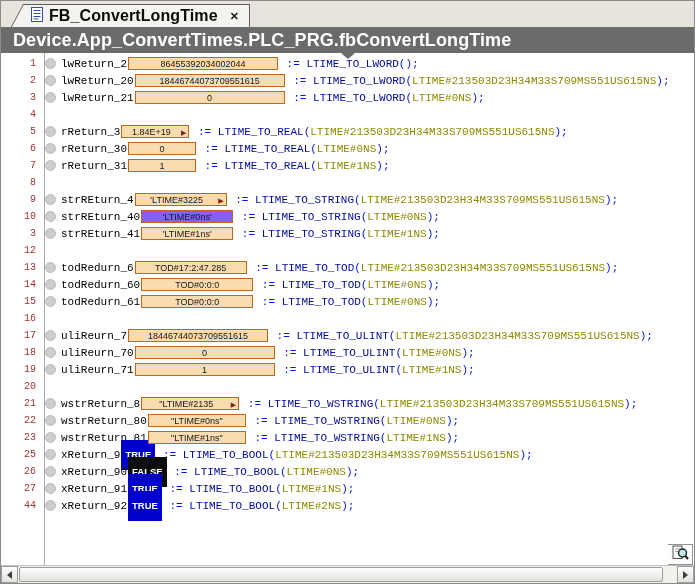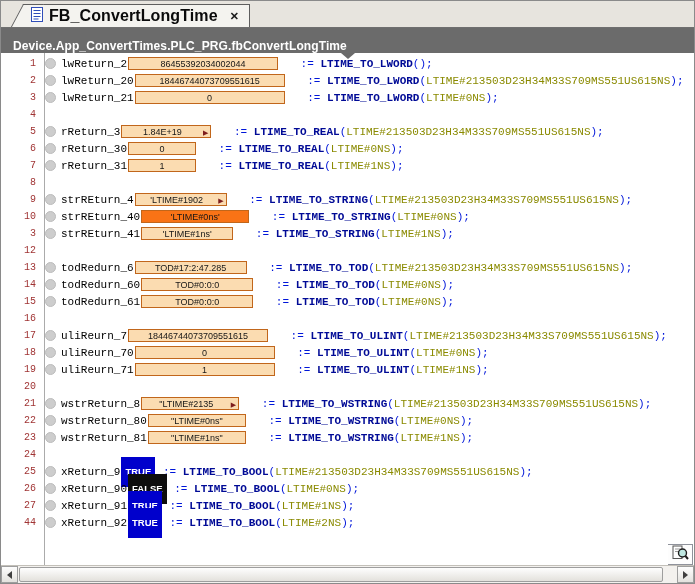--- a/index.html
+++ b/index.html
@@ -14,45 +14,45 @@
     padding:0 8px 0 4px;background:#F4F3EF;border-top:1px solid #5E5E5E;
     border-right:1px solid #5E5E5E;}
   .tab::before{content:"";position:absolute;left:-10px;top:-1px;bottom:0;width:20px;
     background:#F4F3EF;border-left:1px solid #5E5E5E;border-top:1px solid #5E5E5E;
     transform:skewX(-28deg);}
   .tab>*{position:relative;z-index:1;}
   .tab-label{font-weight:bold;font-size:16px;color:#0A0A0A;margin:0 10px 0 6px;letter-spacing:0.1px;}
   .tab-close{font-weight:bold;font-size:11px;color:#1A1A1A;cursor:pointer;padding:0 2px;}
 
   
-  .titlebar{height:25px;background:#6B6B6B;color:#FFFFFF;font-weight:bold;font-size:12px;
-    display:flex;align-items:flex-end;padding-left:12px;letter-spacing:0.1px;}
+  .titlebar{height:25px;background:#6B6B6B;color:#FFFFFF;font-weight:bold;font-size:18px;
+    display:flex;align-items:center;padding-left:12px;letter-spacing:0.1px;}
 
   
   .editor{position:relative;background:#FFFFFF;height:512px;overflow:hidden;}
   .vline{position:absolute;left:43px;top:0;bottom:0;width:1px;background:#ABABAB;}
   .grip{position:absolute;left:340px;top:0;width:0;height:0;
     border-left:7px solid transparent;border-right:7px solid transparent;
     border-top:6px solid #6A6A6A;}
   #lines{padding-top:2px;position:relative;}
   .code-line{height:17px;display:flex;align-items:center;white-space:nowrap;
     font-family:"Liberation Mono",monospace;font-size:11px;}
   .ln{width:39px;padding-right:4px;box-sizing:border-box;text-align:right;
     color:#A03434;font-size:10px;flex:none;}
   .gutter{width:21px;flex:none;display:flex;justify-content:center;align-items:center;}
   .bp{width:11px;height:11px;border-radius:50%;background:#CDCDCD;border:1px solid #BCBCBC;box-sizing:border-box;}
   .code-text{display:flex;align-items:center;}
   .var{color:#000000;}
   .op{color:#0016D9;white-space:pre;}
-  .func{color:#000A96;font-weight:bold;}
+  .func{color:#000A96;font-weight:normal;}
   .lit{color:#8A8A00;}
   .valbox{display:inline-flex;position:relative;align-items:center;justify-content:center;
     height:13px;box-sizing:border-box;border:1px solid #C1661B;background:#FBDCB1;
     font-family:"Liberation Sans",sans-serif;font-size:9px;color:#161616;
-    margin:0 16px 0 1px;flex:none;overflow:hidden;}
+    margin:0 2px 0 1px;flex:none;overflow:hidden;}
   .expand{position:absolute;right:2px;top:2.5px;font-size:7px;line-height:1;color:#7E1E1E;}
   .boolbox{display:inline-flex;align-items:center;justify-content:center;height:30px;
     padding:0 4px;color:#FFFFFF;font-weight:bold;
     font-family:"Liberation Sans",sans-serif;font-size:9.5px;margin:0 1px;flex:none;}
   .retbox{display:inline-block;background:#CACACA;border:1px solid #8D8D8D;color:#4F4F4F;
     font-size:10px;line-height:13px;height:13px;padding:0 3px;}
 
   
   .zoom-controls{position:absolute;right:1px;bottom:0;display:flex;height:21px;background:#FFF;}
   .zoom-level{width:46px;border:1px solid #8F929B;background:#FDFDFD;font-size:11px;
@@ -156,21 +156,21 @@
           <span class="gutter"></span>
           <span class="code-text"></span>
         </div>
         <div class="code-line">
           <span class="ln">5</span>
           <span class="gutter">
             <span class="bp"></span>
           </span>
           <span class="code-text">
             <span class="var">rReturn_3</span>
-            <span class="valbox" style="width: 90px; background: rgb(251, 220, 177); border-color: rgb(193, 102, 27);">
+            <span class="valbox" style="width: 68px; background: rgb(251, 220, 177); border-color: rgb(193, 102, 27);">
               <span style="padding-right: 8px;">1.84E+19</span>
               <span class="expand">▶</span>
             </span>
             <span class="op"> := </span>
             <span class="func">LTIME_TO_REAL</span>
             <span class="op">(</span>
             <span class="lit">LTIME#213503D23H34M33S709MS551US615NS</span>
             <span class="op">);</span>
           </span>
         </div>
@@ -214,38 +214,38 @@
           <span class="code-text"></span>
         </div>
         <div class="code-line">
           <span class="ln">9</span>
           <span class="gutter">
             <span class="bp"></span>
           </span>
           <span class="code-text">
             <span class="var">strREturn_4</span>
             <span class="valbox" style="width: 92px; background: rgb(251, 220, 177); border-color: rgb(193, 102, 27);">
-              <span style="padding-right: 8px;">'LTIME#1902</span>
+              <span style="padding-right: 8px;">'LTIME#3225</span>
               <span class="expand">▶</span>
             </span>
             <span class="op"> := </span>
             <span class="func">LTIME_TO_STRING</span>
             <span class="op">(</span>
             <span class="lit">LTIME#213503D23H34M33S709MS551US615NS</span>
             <span class="op">);</span>
           </span>
         </div>
         <div class="code-line">
           <span class="ln">10</span>
           <span class="gutter">
             <span class="bp"></span>
           </span>
           <span class="code-text">
             <span class="var">strREturn_40</span>
-            <span class="valbox" style="width: 108px; background: #f97316; border-color: rgb(193, 102, 27);">
+            <span class="valbox" style="width: 92px; background: #8b5cf6; border-color: rgb(193, 102, 27);">
               <span>'LTIME#0ns'</span>
             </span>
             <span class="op"> := </span>
             <span class="func">LTIME_TO_STRING</span>
             <span class="op">(</span>
             <span class="lit">LTIME#0NS</span>
             <span class="op">);</span>
           </span>
         </div>
         <div class="code-line">
@@ -426,25 +426,20 @@
             <span class="var">wstrReturn_81</span>
             <span class="valbox" style="width: 98px; background: rgb(251, 220, 177); border-color: rgb(193, 102, 27);">
               <span>"LTIME#1ns"</span>
             </span>
             <span class="op"> := </span>
             <span class="func">LTIME_TO_WSTRING</span>
             <span class="op">(</span>
             <span class="lit">LTIME#1NS</span>
             <span class="op">);</span>
           </span>
-        </div>
-        <div class="code-line">
-          <span class="ln">24</span>
-          <span class="gutter"></span>
-          <span class="code-text"></span>
         </div>
         <div class="code-line">
           <span class="ln">25</span>
           <span class="gutter">
             <span class="bp"></span>
           </span>
           <span class="code-text">
             <span class="var">xReturn_9</span>
             <span class="boolbox" style="background: rgb(0, 0, 204);">TRUE</span>
             <span class="op"> := </span>

